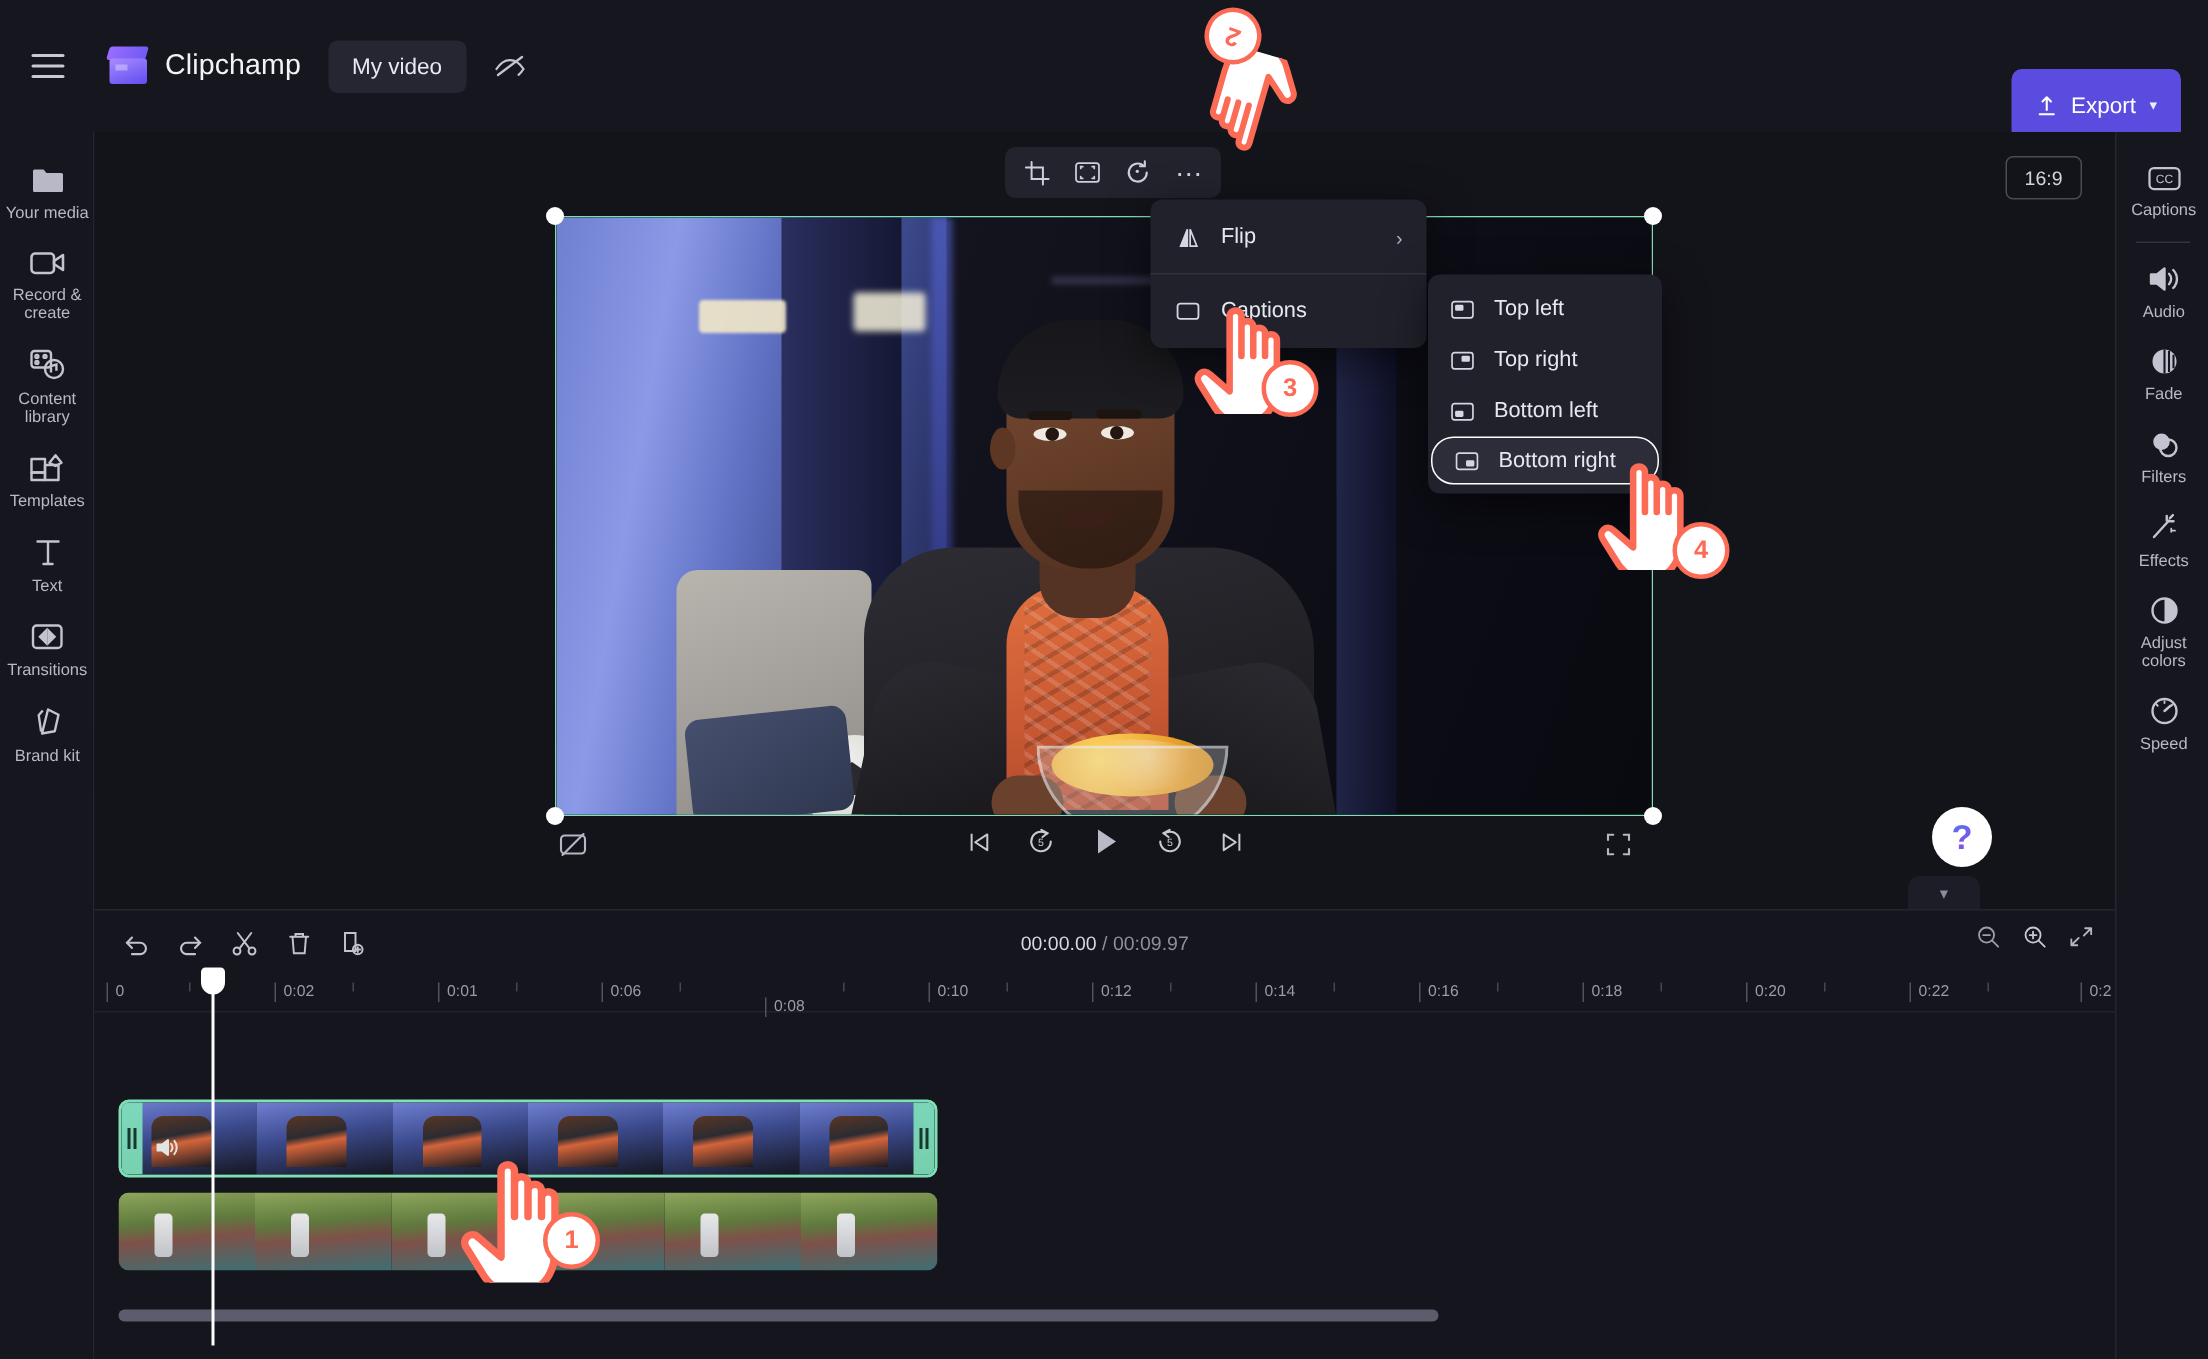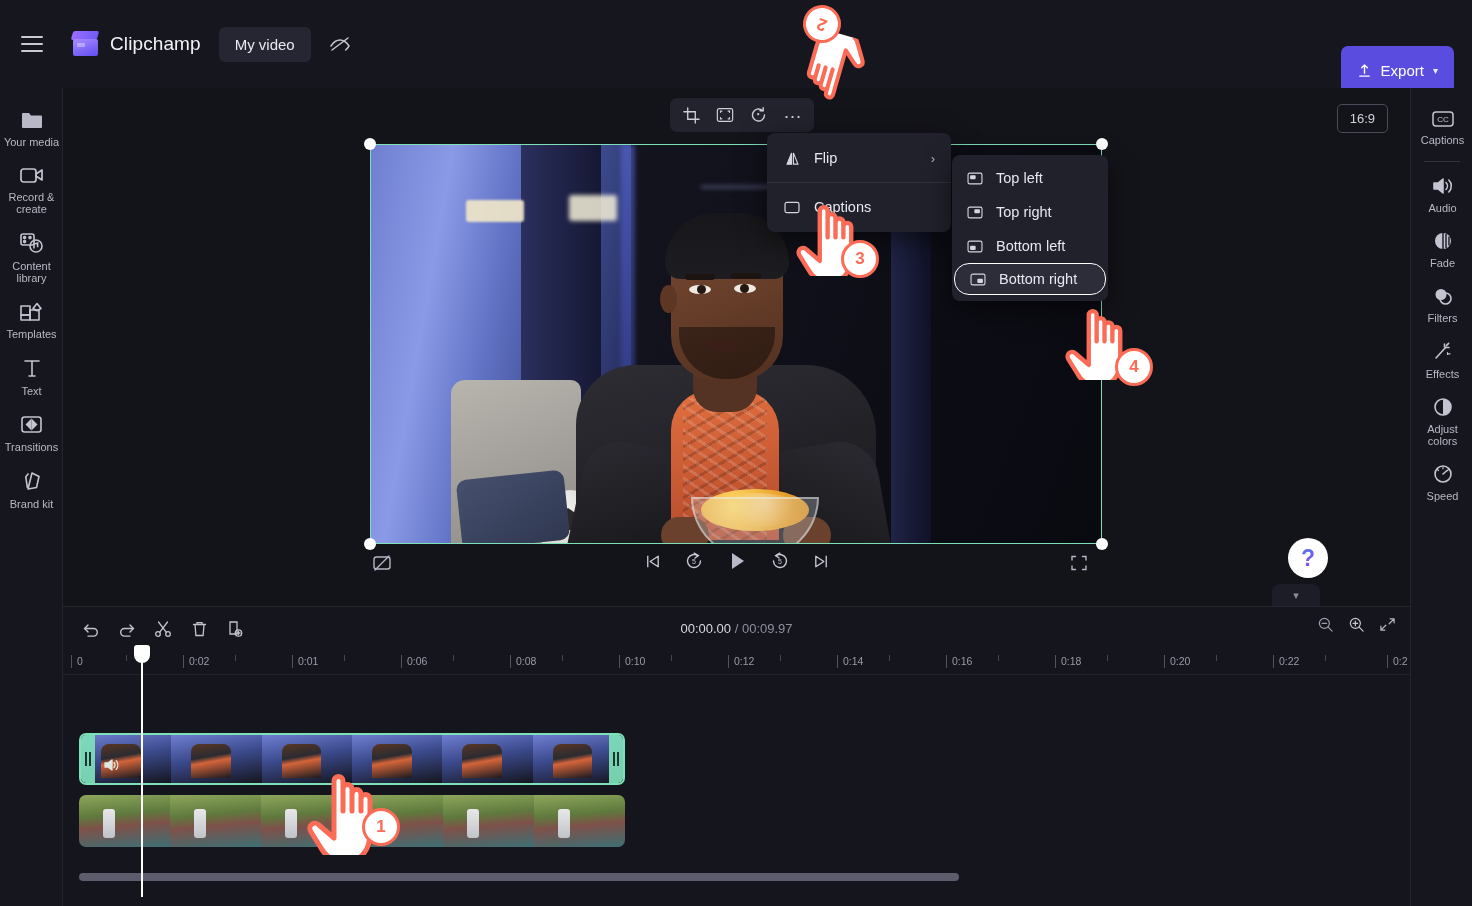--- a/index.html
+++ b/index.html
@@ -591,21 +591,21 @@
       <div class="ctx-item">
         <span class="ctx-icon">
           <svg width="16" height="13" viewBox="0 0 17 14" fill="none" stroke="#d6d6e2" stroke-width="1.3">
             <rect x="1" y="1.5" width="15" height="11" rx="2"></rect>
           </svg>
         </span>
         <span>Captions</span>
       </div>
     </div>
 
-    <div class="submenu" style="left:889px; top:67px;">
+    <div class="submenu" style="left:889px; top:95px;">
       <div class="sub-item">
         <span class="ctx-icon">
           <svg width="16" height="13" viewBox="0 0 17 14" fill="none" stroke="#d6d6e2" stroke-width="1.2">
             <rect x="1" y="1.2" width="15" height="11.6" rx="1.8"></rect>
             <rect x="3.2" y="3.4" width="6" height="4.4" rx="1" fill="#d6d6e2" stroke="none"></rect>
           </svg>
         </span>
         <span>Top left</span>
       </div>
       <div class="sub-item">
@@ -752,21 +752,21 @@
 
     <div class="ruler">
       <div class="rk" style="left:14px;">0</div>
       <div class="rk-minor" style="left:63px;"></div>
       <div class="rk" style="left:126px;">0:02</div>
       <div class="rk-minor" style="left:172px;"></div>
       <div class="rk" style="left:235px;">0:01</div>
       <div class="rk-minor" style="left:281px;"></div>
       <div class="rk" style="left:344px;">0:06</div>
       <div class="rk-minor" style="left:390px;"></div>
-      <div class="rk" style="left:453px;">0:08</div>
+      <div class="rk" style="left:453px;margin-top:10px;">0:08</div>
       <div class="rk-minor" style="left:499px;"></div>
       <div class="rk" style="left:562px;">0:10</div>
       <div class="rk-minor" style="left:608px;"></div>
       <div class="rk" style="left:671px;">0:12</div>
       <div class="rk-minor" style="left:717px;"></div>
       <div class="rk" style="left:780px;">0:14</div>
       <div class="rk-minor" style="left:826px;"></div>
       <div class="rk" style="left:889px;">0:16</div>
       <div class="rk-minor" style="left:935px;"></div>
       <div class="rk" style="left:998px;">0:18</div>

